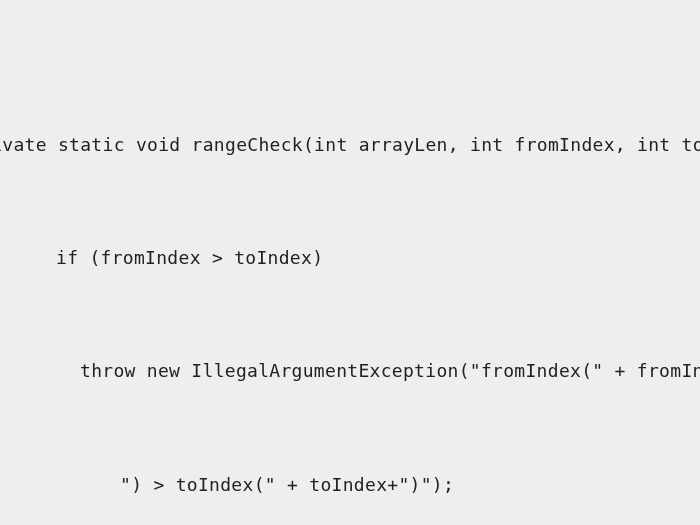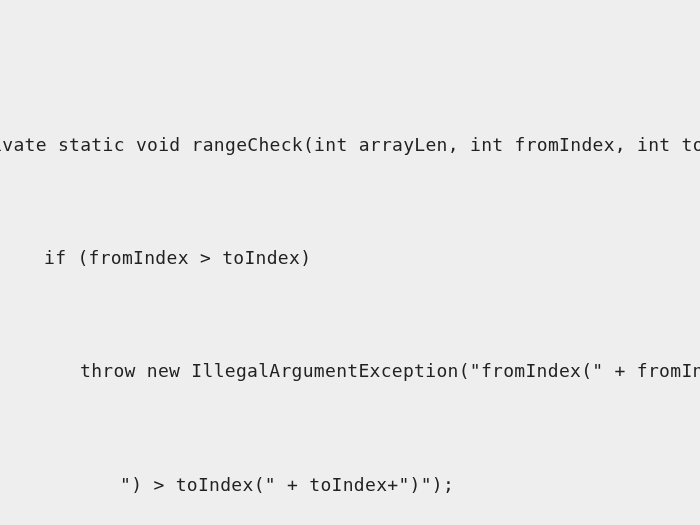--- a/index.html
+++ b/index.html
@@ -20,21 +20,21 @@
       padding-left: 0;
     }
     .code-block {
       white-space: pre;
       letter-spacing: 0.3px;
     }
     .line {
       display: block;
     }
     .indent-0 { padding-left: 0; margin-left: -20px; }
-    .indent-1 { padding-left: 44px; }
+    .indent-1 { padding-left: 56px; }
     .indent-2 { padding-left: 80px; }
     .indent-3 { padding-left: 120px; }
   </style>
 </head>
 <body>
 
 <div class="code-block">
   <span class="line indent-0">rivate static void rangeCheck(int arrayLen, int fromIndex, int toInde</span>
   <span class="line indent-1">if (fromIndex &gt; toIndex)</span>
   <span class="line indent-2">throw new IllegalArgumentException("fromIndex(" + fromIndex </span>

